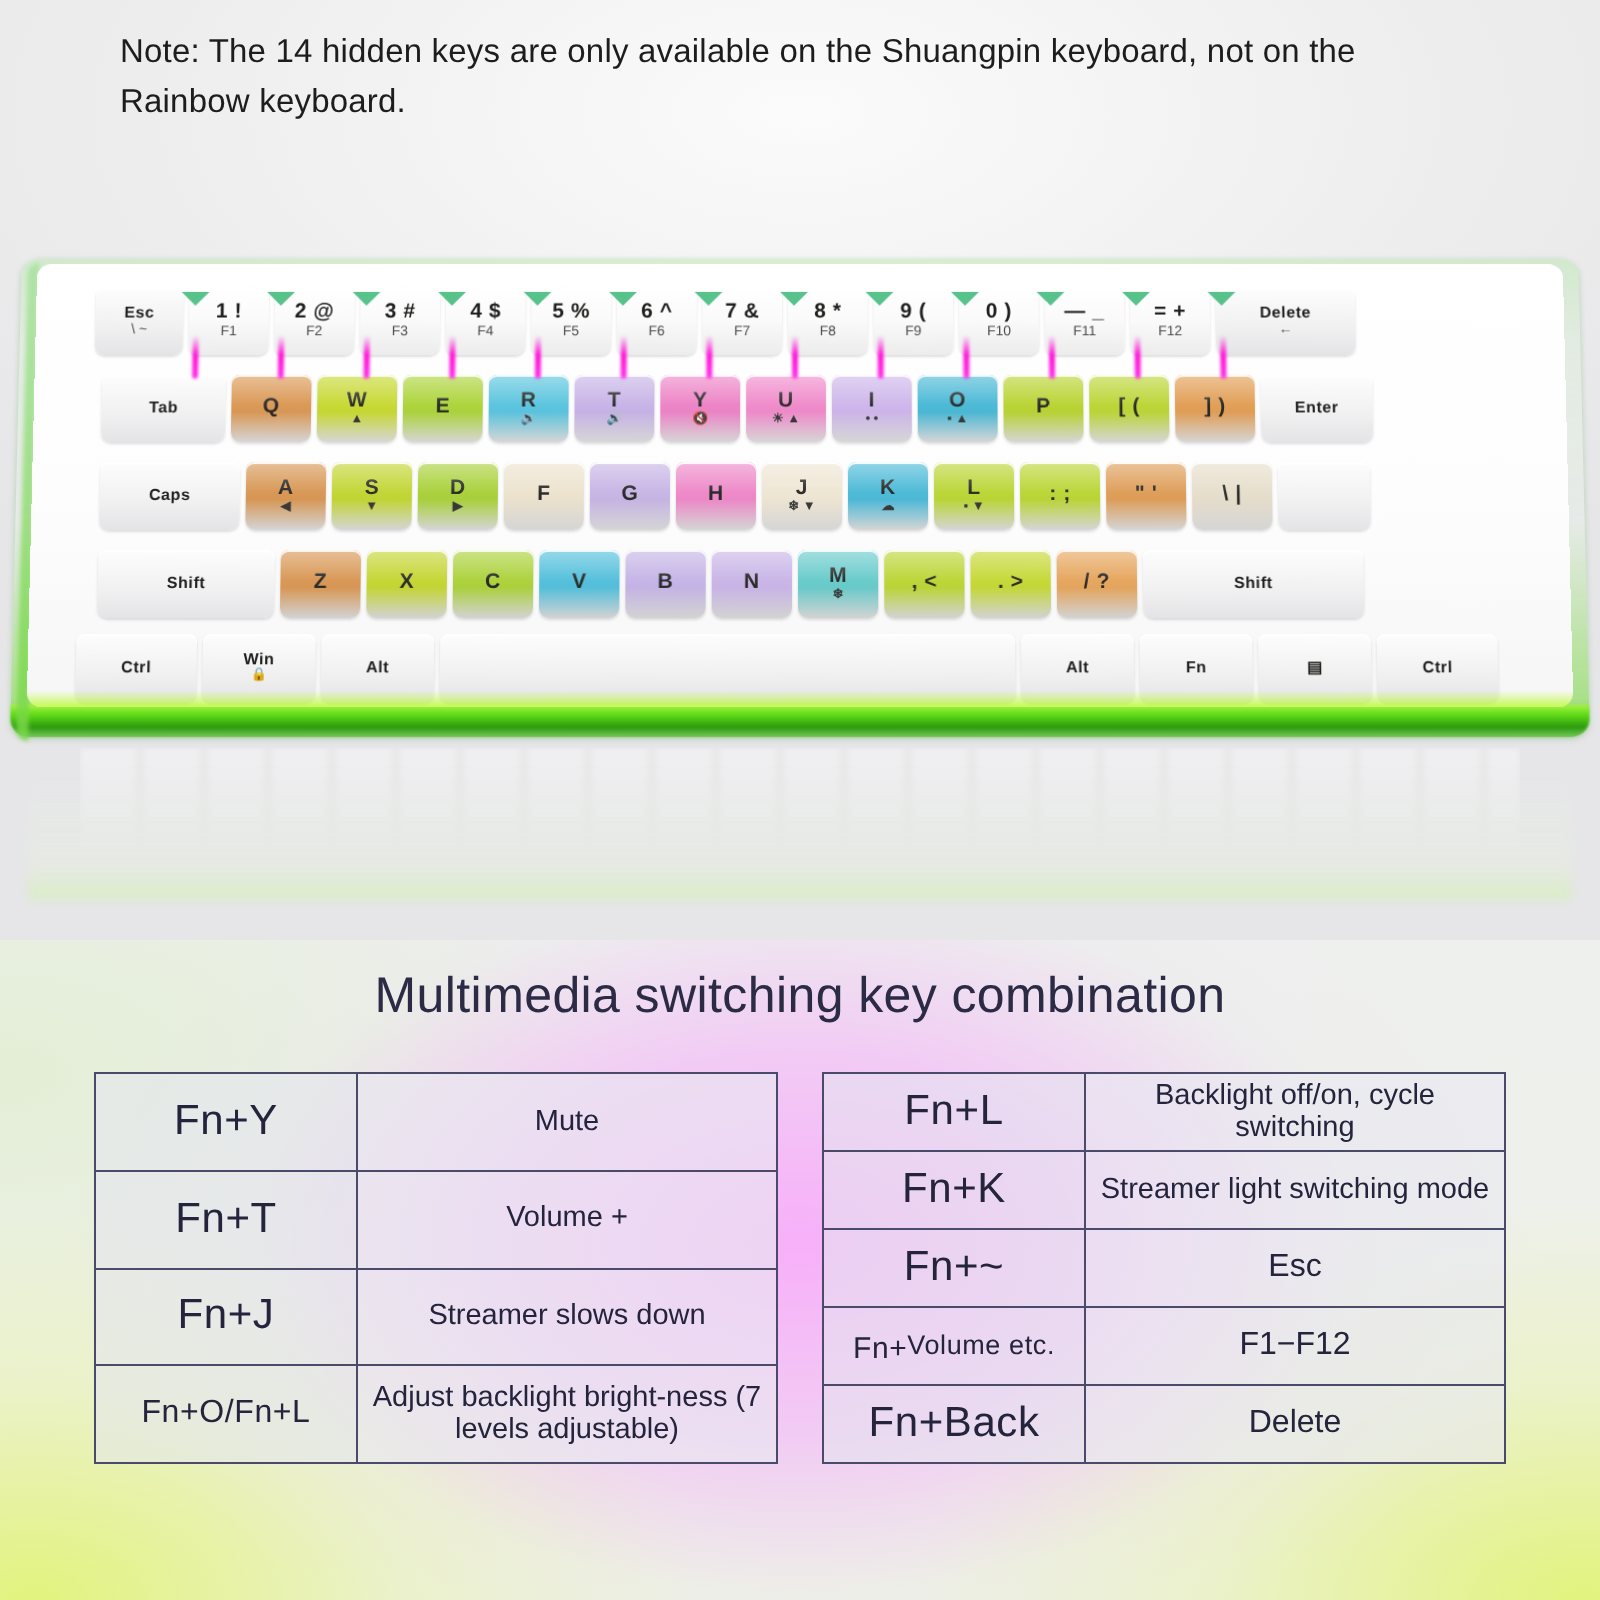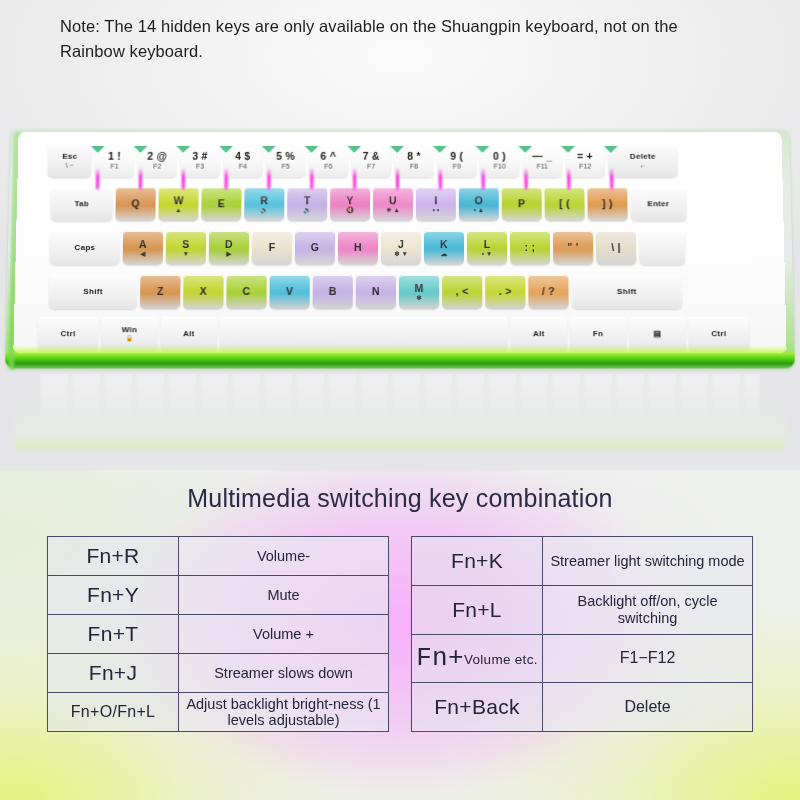--- a/index.html
+++ b/index.html
@@ -226,21 +226,21 @@
     font-size: 21px;
     letter-spacing: .3px;
     background: rgba(228,230,238,.55);
   }
   .kc-table td.combo.small { font-size: 16px; }
   .kc-table td.desc {
     font-size: 14.5px;
     line-height: 16.5px;
   }
   .kc-table td.desc.big { font-size: 16px; }
-  .combo .pfx { font-size: 26px; font-family: Liberation Mono, monospace; }
+  .combo .pfx { font-size: 15px; }
   .combo .sfx { font-size: 13.5px; line-height: 14px; display: inline-block; vertical-align: middle; }
 </style>
 </head>
 <body>
 
 <div id="page">
 
   <div class="top-section">
 
     <div class="note">Note: The 14 hidden keys are only available on the Shuangpin keyboard, not on the Rainbow keyboard.</div>
@@ -504,50 +504,50 @@
     <div class="kb-reflection2"></div>
   </div>
 
   <div class="bottom-section">
     <div class="section-title">Multimedia switching key combination</div>
 
     <div class="tables">
       <table class="kc-table" id="tbl-left">
           <tbody>
             <tr>
-              <td class="combo">Fn+R</td>
-              <td class="desc">Volume-</td>
-            </tr>
-            <tr>
               <td class="combo">Fn+Y</td>
               <td class="desc">Mute</td>
             </tr>
             <tr>
               <td class="combo">Fn+T</td>
               <td class="desc">Volume +</td>
             </tr>
             <tr>
               <td class="combo">Fn+J</td>
               <td class="desc">Streamer slows down</td>
             </tr>
             <tr>
               <td class="combo small">Fn+O/Fn+L</td>
-              <td class="desc">Adjust backlight bright-ness (1 levels adjustable)</td>
+              <td class="desc">Adjust backlight bright-ness (7 levels adjustable)</td>
             </tr>
           </tbody>
         </table>
       <table class="kc-table" id="tbl-right">
           <tbody>
             <tr>
+              <td class="combo">Fn+L</td>
+              <td class="desc">Backlight off/on, cycle switching</td>
+            </tr>
+            <tr>
               <td class="combo">Fn+K</td>
               <td class="desc">Streamer light switching mode</td>
             </tr>
             <tr>
-              <td class="combo">Fn+L</td>
-              <td class="desc">Backlight off/on, cycle switching</td>
+              <td class="combo">Fn+~</td>
+              <td class="desc big">Esc</td>
             </tr>
             <tr>
               <td class="combo"><span class="pfx">Fn+</span><span class="sfx">Volume etc.</span></td>
               <td class="desc big">F1−F12</td>
             </tr>
             <tr>
               <td class="combo">Fn+Back</td>
               <td class="desc big">Delete</td>
             </tr>
           </tbody>

